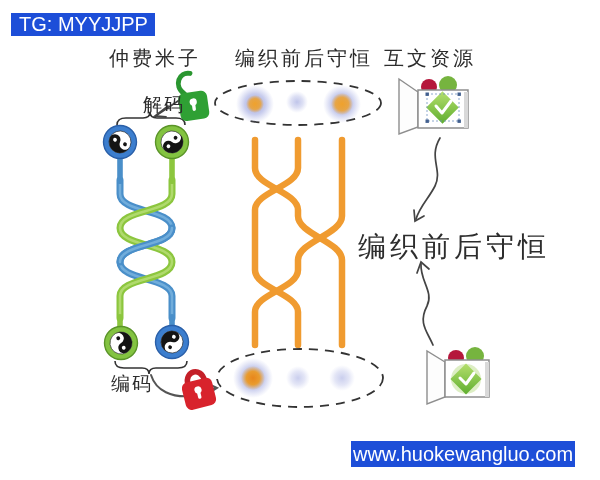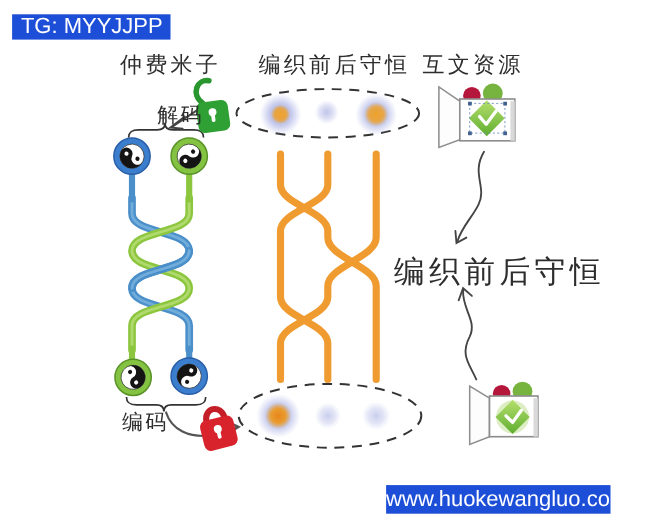--- a/index.html
+++ b/index.html
@@ -7,21 +7,21 @@
     width:600px;height:480px;position:relative;overflow:hidden;
     background:#ffffff;
     font-family:"Liberation Sans", sans-serif;
   }
   .abs{position:absolute;}
   .banner{
     background:#1d4ed8;color:#ffffff;
     font-size:20px;line-height:24px;white-space:nowrap;
   }
   #banner-top{left:11px;top:13px;width:136px;height:23px;padding-left:8px;line-height:23px;}
-  #banner-bottom{left:351px;top:441px;width:204px;height:26px;line-height:26px;text-align:center;}
+  #banner-bottom{left:351px;top:441px;width:224px;height:26px;line-height:26px;text-align:center;}
   .col-header{
     top:45px;color:#2d2d2d;font-size:20px;letter-spacing:3px;
     transform:translateX(-50%);white-space:nowrap;font-weight:500;text-align:right;
   }
   #header-left{left:155px;}
   #header-middle{left:304px;}
   #header-right{left:430px;}
   .small-label{color:#2d2d2d;font-size:19px;letter-spacing:2px;white-space:nowrap;}
   #label-decode{left:115px;top:92px;margin-left:28px;}
   #label-encode{left:111px;top:371px;font-family:Liberation Serif, serif;}

